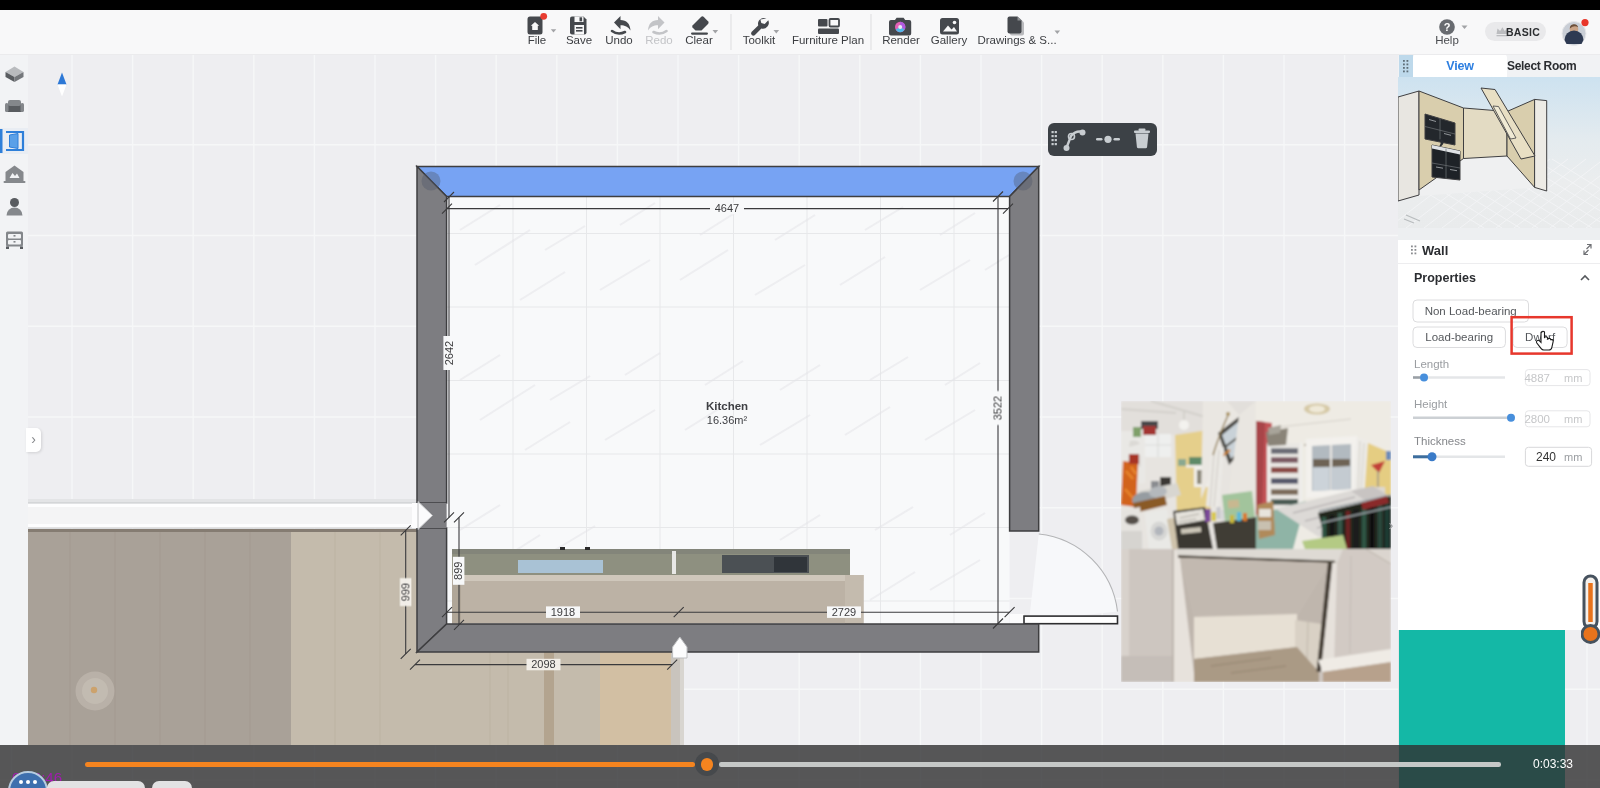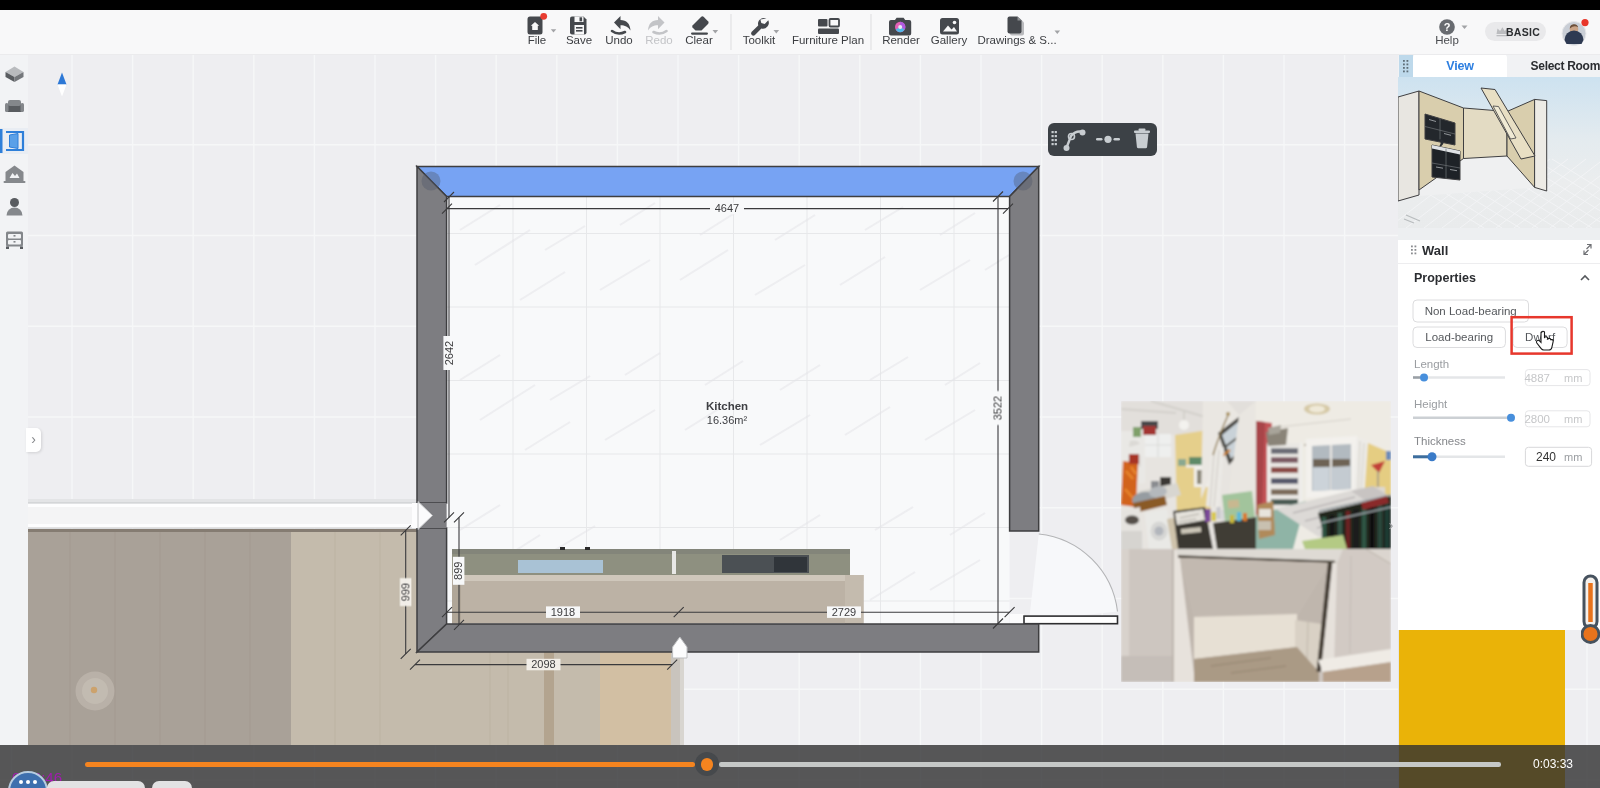--- a/index.html
+++ b/index.html
@@ -522,39 +522,39 @@
         <rect x="48" y="15" width="6.5" height="2.6" rx="1.3"></rect>
         <circle cx="60" cy="16.3" r="3.6"></circle>
         <rect x="65.5" y="15" width="6.5" height="2.6" rx="1.3"></rect>
         <path d="M87.5 10.5 h13 l-1.4 13.5 a1.5 1.5 0 0 1 -1.5 1.3 h-7.2 a1.5 1.5 0 0 1 -1.5 -1.3 z"></path>
         <rect x="86" y="7.5" width="16" height="2.4" rx="1"></rect>
         <rect x="90.5" y="5.5" width="7" height="2.5" rx="1"></rect>
       </g>
     </svg>
   </div>
 
-  <div class="abs" id="rpanel" style="left:1398px;top:54px;width:167px;height:734px;background:#eab308;z-index:7">
+  <div class="abs" id="rpanel" style="left:1398px;top:54px;width:167px;height:734px;background:#14b8a6;z-index:7">
     <div style="position:absolute;left:0;top:0;width:202px;height:734px;border-left:1px solid #e4e5e7"></div>
 
     <div style="position:absolute;left:0;top:0;width:202px;height:23px;background:#f1f2f4"></div>
     <div style="position:absolute;left:1px;top:0;width:14px;height:23px;background:#bed9eb"></div>
     <svg width="14" height="23" style="position:absolute;left:1px;top:0">
       <g fill="#5f6e78">
         <rect x="4" y="6" width="1.8" height="1.8"></rect>
           <rect x="7.5" y="6" width="1.8" height="1.8"></rect>
         <rect x="4" y="9.5" width="1.8" height="1.8"></rect>
           <rect x="7.5" y="9.5" width="1.8" height="1.8"></rect>
         <rect x="4" y="13" width="1.8" height="1.8"></rect>
           <rect x="7.5" y="13" width="1.8" height="1.8"></rect>
         <rect x="4" y="16.5" width="1.8" height="1.8"></rect>
           <rect x="7.5" y="16.5" width="1.8" height="1.8"></rect>
       </g>
     </svg>
     <div class="tz" style="position:absolute;left:15px;top:0;width:94px;height:23px;background:#ffffff;border-radius:4px 4px 0 0;color:#2e7fe0;font-weight:bold;font-size:12.5px;letter-spacing:-0.2px;text-align:center;line-height:24px">View</div>
-    <div class="tz" style="position:absolute;left:109px;top:0;width:93px;height:23px;color:#2b2d31;font-weight:bold;font-size:12px;letter-spacing:-0.3px;text-align:right;line-height:24px">Select Room</div>
+    <div class="tz" style="position:absolute;left:109px;top:0;width:93px;height:23px;color:#2b2d31;font-weight:bold;font-size:12px;letter-spacing:-0.3px;text-align:left;line-height:24px">Select Room</div>
 
     <svg width="202" height="151" viewBox="0 0 202 151" style="position:absolute;left:0;top:23px">
       <defs>
         <linearGradient id="sky" x1="0" y1="0" x2="0" y2="1">
           <stop offset="0" stop-color="#cde2f0"></stop>
             <stop offset="0.42" stop-color="#e4ebef"></stop>
             <stop offset="0.7" stop-color="#ebedee"></stop>
             <stop offset="1" stop-color="#e9ebec"></stop>
         </linearGradient>
       </defs>

